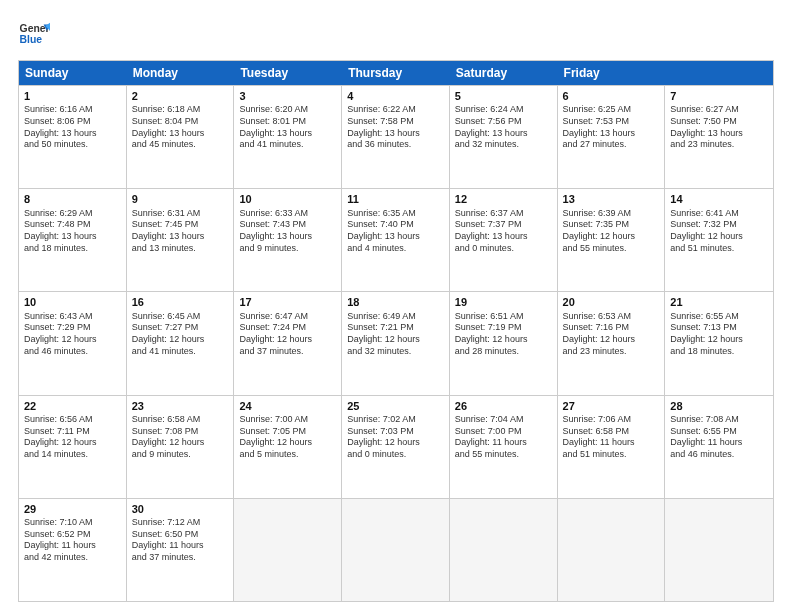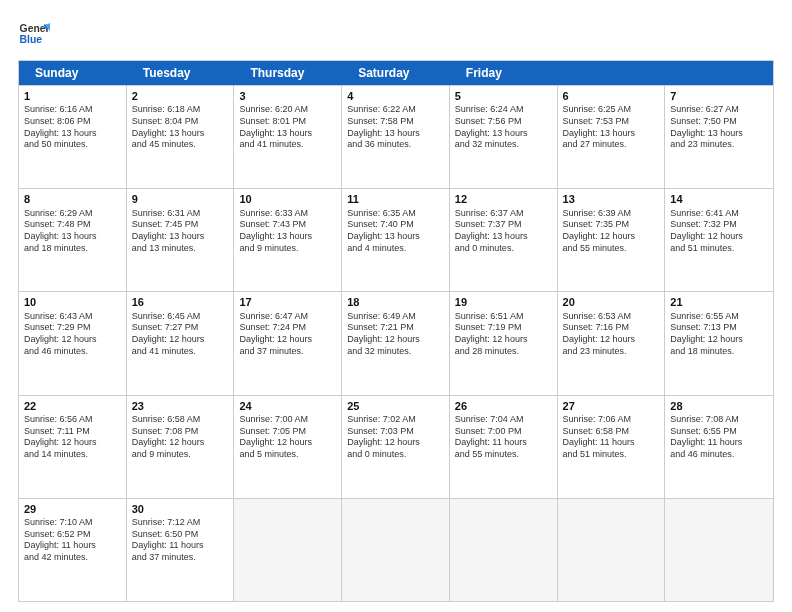--- a/index.html
+++ b/index.html
@@ -53,21 +53,21 @@
     }
     .cal-header {
       display: grid;
       grid-template-columns: repeat(7, 1fr);
       background: #1565c0;
     }
     .cal-header-cell {
       color: white;
       font-size: 12px;
       font-weight: bold;
-      padding: 5px 16px;
+      padding: 5px 6px;
       text-align: left;
     }
     .cal-body {
       display: flex;
       flex-direction: column;
       flex: 1;
     }
     .cal-row {
       display: grid;
       grid-template-columns: repeat(7, 1fr);
@@ -116,20 +116,21 @@
     </div>
     <div class="title-block">
       <div class="month-title"></div>
       <div class="subtitle"></div>
     </div>
   </div>
 
   <div class="calendar">
     <div class="cal-header">
     <div class="cal-header-cell">Sunday</div>
+        <div class="cal-header-cell">Monday</div>
         <div class="cal-header-cell">Tuesday</div>
         <div class="cal-header-cell">Thursday</div>
         <div class="cal-header-cell">Saturday</div>
         <div class="cal-header-cell">Friday</div>
       </div>
     <div class="cal-body">
     <div class="cal-row">
           <div class="cal-cell">
             <span class="day-num">1</span>
             <div>Sunrise: 6:16 AM</div>

